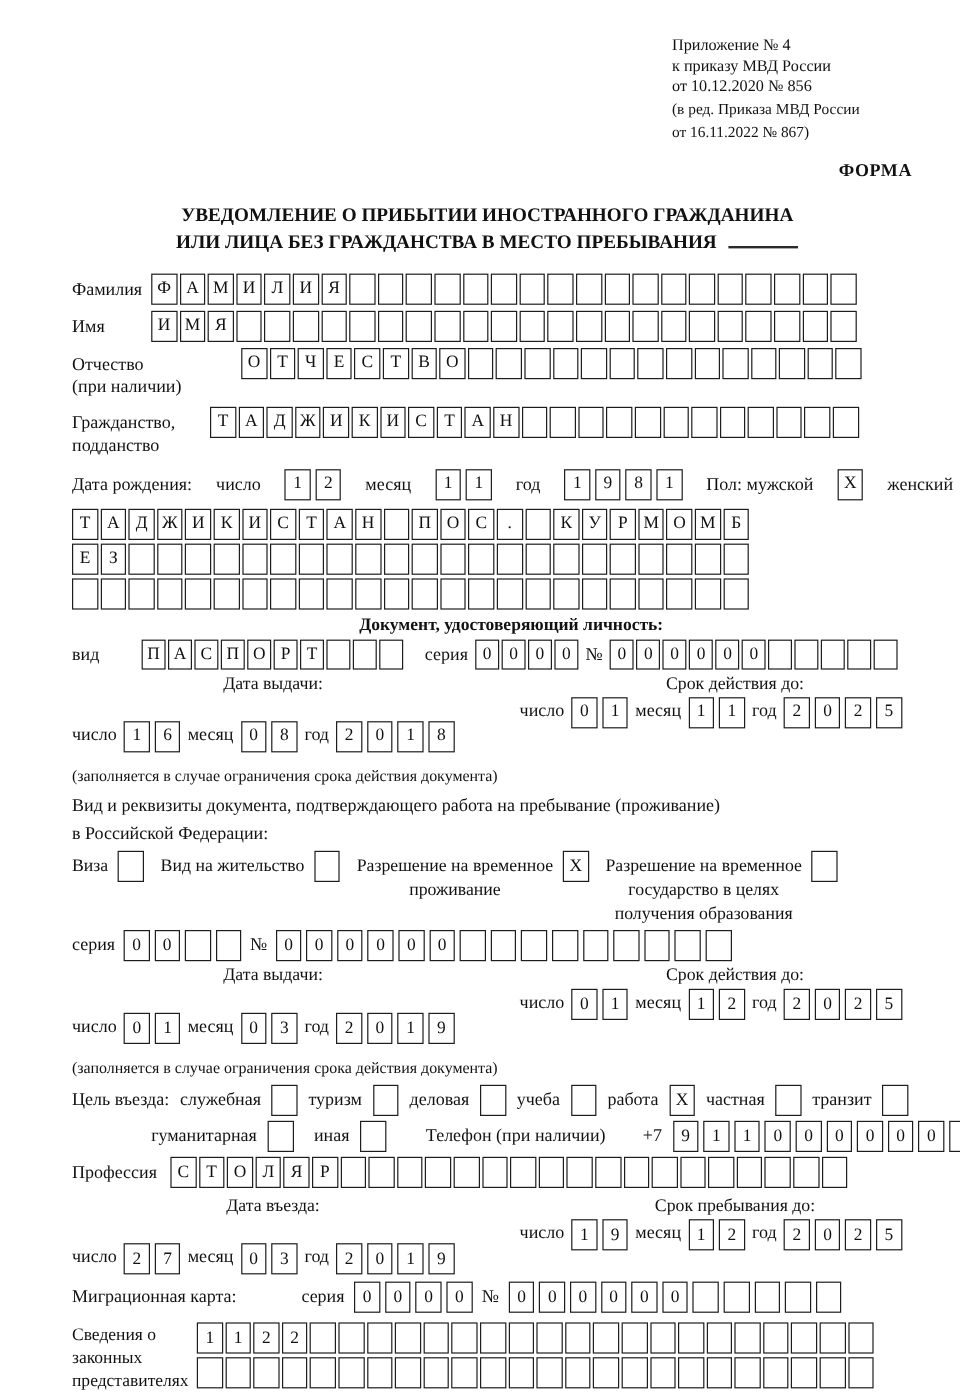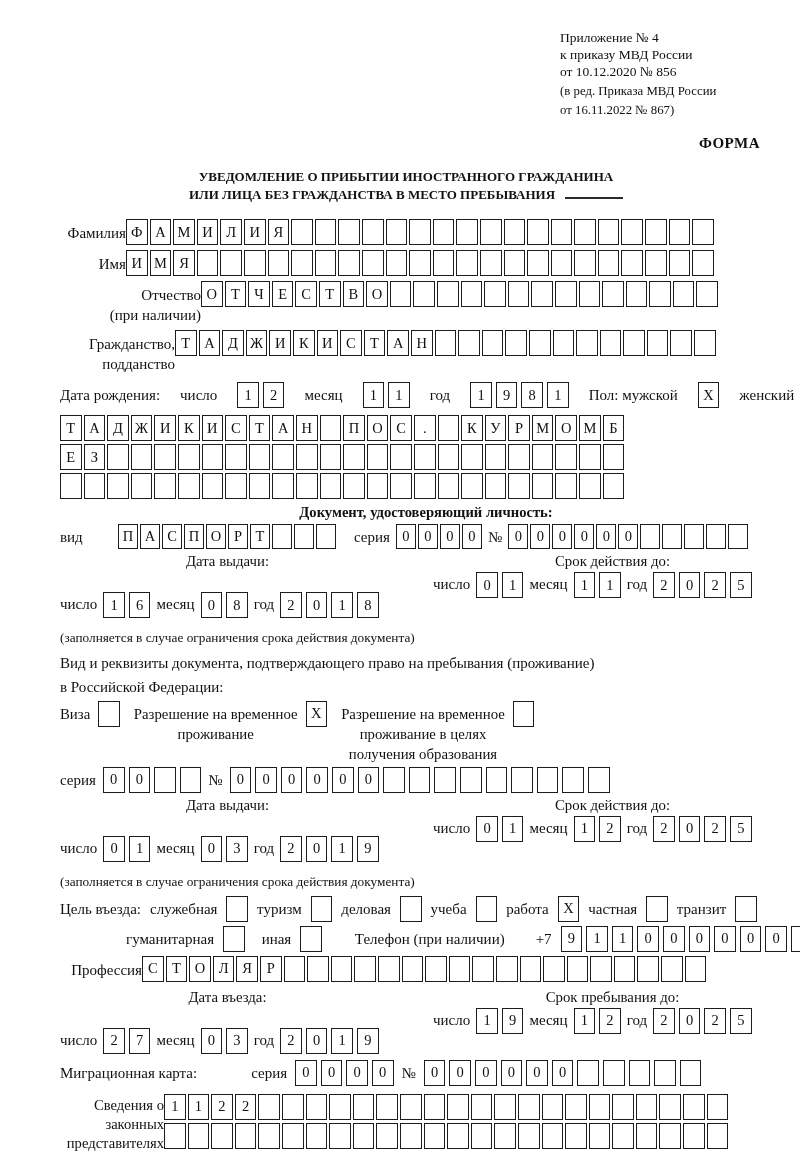--- a/index.html
+++ b/index.html
@@ -10,27 +10,27 @@
     color:#111; font-size:15px;
   }
   .page { padding:30px 8px 0 60px; width:800px; }
 
   
   .appendix { margin-left:auto; width:202px; margin-right:30px; line-height:1.25; font-size:13.5px; }
   .appendix .amend { font-size:12.8px; margin-top:3px; }
   .forma { text-align:right; margin-right:32px; font-weight:bold; font-size:15px; margin-top:16px; letter-spacing:.5px; }
 
   
-  .title { text-align:center; font-weight:bold; font-size:13px; line-height:1.45; margin-top:16px; margin-right:40px;}
+  .title { text-align:center; font-weight:bold; font-size:16px; line-height:1.45; margin-top:16px; margin-right:40px;}
   .title .uline { display:inline-block; width:58px; border-bottom:2.5px solid #2a2a2a; height:13px; margin-left:10px; }
   .sect-heading { font-weight:bold; font-size:14.6px; margin-top:20px; }
 
   
   .row { display:flex; align-items:flex-start; margin-top:5px; }
-  .lbl { font-size:15px; padding-top:5px; flex:none; line-height:1.3;text-align:right; }
+  .lbl { font-size:15px; padding-top:5px; flex:none; line-height:1.3; }
   .boxes { display:flex; gap:2px; flex:none; }
   .cbox {
     width:21.6px; height:26px; flex:none;
     border:1.5px solid #1d1d1d;
     display:flex; align-items:center; justify-content:center;
     font-size:14.5px; background:#fff;
   }
   .boxes.sm .cbox { width:20px; height:25px; }
   .boxes.dt { gap:4px; }
   .stack { display:flex; flex-direction:column; gap:3px; }
@@ -405,44 +405,50 @@
             <span class="cbox">0</span>
             <span class="cbox">2</span>
             <span class="cbox">5</span>
           </span>
       </div>
     </div>
   </div>
   <div class="note right">(заполняется в случае ограничения срока действия документа)</div>
 
   <div style="margin-top:6px; font-size:15px; line-height:1.55;">
-    <div>Вид и реквизиты документа, подтверждающего право на пребывания (проживание)</div>
+    <div>Вид и реквизиты документа, подтверждающего работа на пребывание (проживание)</div>
     <div>в Российской Федерации:</div>
   </div>
 
   <div class="opts-row">
     <div class="opt">
       <span class="opt-lbl">Виза</span>
+      <span class="boxes">
+          <span class="cbox"></span>
+        </span>
+    </div>
+    <div class="opt">
+      <span class="opt-lbl">Вид на жительство</span>
       <span class="boxes">
           <span class="cbox"></span>
         </span>
     </div>
     <div class="opt">
       <span class="opt-lbl center">
         <span>Разрешение на временное</span><br>
         <span>проживание</span>
       </span>
       <span class="boxes">
           <span class="cbox">X</span>
         </span>
     </div>
     <div class="opt">
       <span class="opt-lbl center">
         <span>Разрешение на временное</span><br>
-        <span>проживание в целях</span><br>
+        <span>государство в целях</span><br>
         <span>получения образования</span>
       </span>
       <span class="boxes">
           <span class="cbox"></span>
         </span>
     </div>
   </div>
 
   <div class="row" style="margin-top:2px; gap:7px;">
     <span class="inline-lbl">серия</span>

